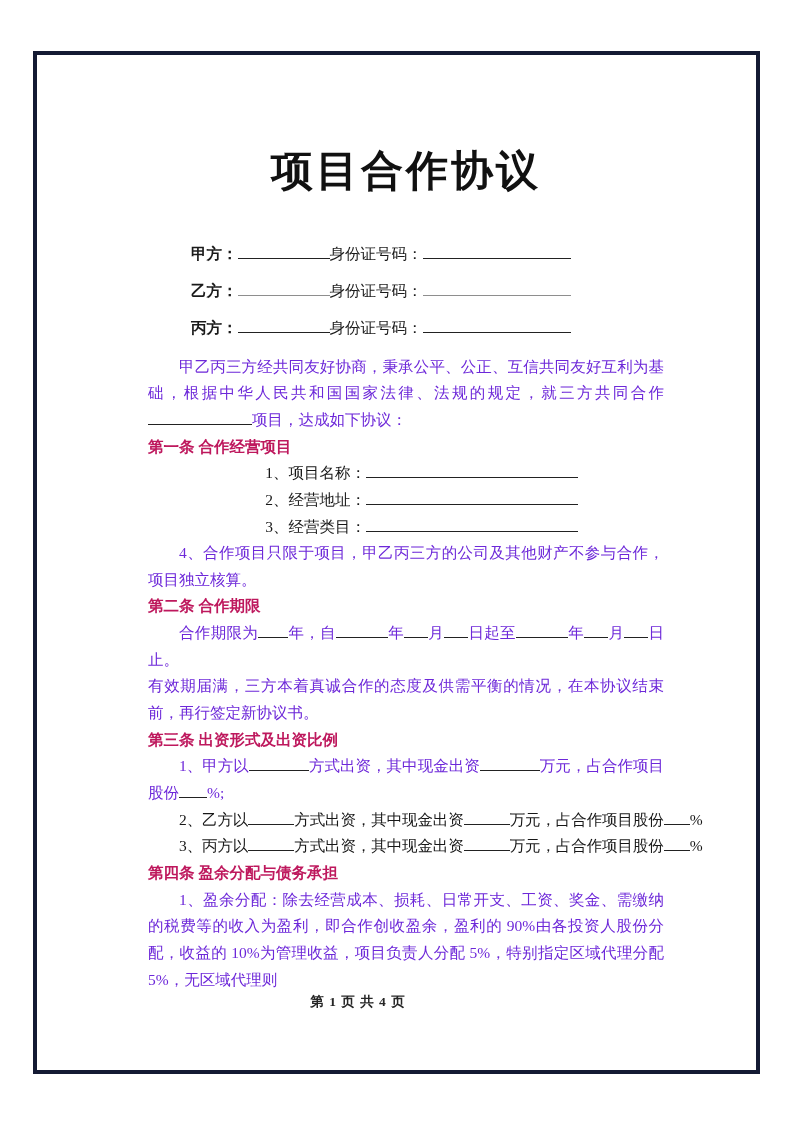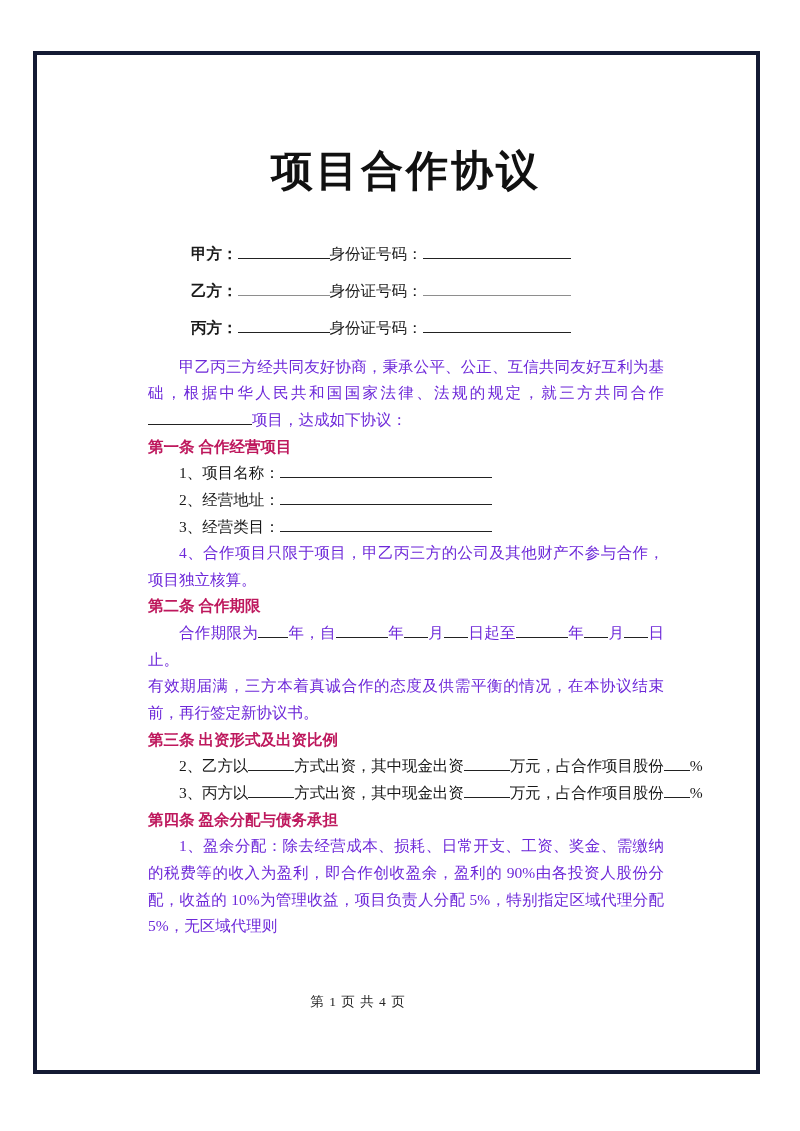--- a/index.html
+++ b/index.html
@@ -93,20 +93,21 @@
     margin: 0;
   }
 
   .item-line {
     font-size: 15.5px;
     color: #171717;
     line-height: 1.72;
     margin: 0;
     text-indent: 2em;
     white-space: nowrap;
+    text-align: center;
   }
 
   .item-line.compact { letter-spacing: -0.1px; }
 
   .w-name    { width: 212px; }
   .w-addr    { width: 212px; }
   .w-cat     { width: 212px; }
   .w-blank-s { width: 26px; }
   .w-blank-m { width: 46px; }
   .w-blank-l { width: 60px; }
@@ -117,21 +118,21 @@
   .w-proj    { width: 104px; }
   .w-pct     { width: 28px; }
 
   .footer {
     position: absolute;
     left: 0;
     top: 993px;
     width: 716px;
     text-align: center;
     font-size: 13.5px;
-    font-weight: 400;
+    font-weight: 700;
     color: #262626;
     letter-spacing: 1px;
   }
 </style>
 </head>
 <body>
 
 <div id="page">
   <div id="frame"></div>
 
@@ -164,20 +165,21 @@
     <p class="para indent">4、合作项目只限于项目，甲乙丙三方的公司及其他财产不参与合作，项目独立核算。</p>
 
     <p class="sec-head">第二条  合作期限</p>
 
     <p class="para indent"><span>合作期限为</span><span class="fill dark w-year"></span><span>年，自</span><span class="fill dark w-year2"></span><span>年</span><span class="fill dark w-mon"></span><span>月</span><span class="fill dark w-day"></span><span>日起至</span><span class="fill dark w-year2"></span><span>年</span><span class="fill dark w-mon"></span><span>月</span><span class="fill dark w-day"></span><span>日止。</span></p>
 
     <p class="para">有效期届满，三方本着真诚合作的态度及供需平衡的情况，在本协议结束前，再行签定新协议书。</p>
 
     <p class="sec-head">第三条  出资形式及出资比例</p>
 
+    <p class="para indent"><span>1、甲方以</span><span class="fill dark w-blank-l"></span><span>方式出资，其中现金出资</span><span class="fill dark w-blank-l"></span><span>万元，占合作项目股</span><span>份</span><span class="fill dark w-pct"></span><span>%;</span></p>
 
     <p class="item-line compact"><span>2、乙方以</span><span class="fill dark w-blank-m"></span><span>方式出资，其中现金出资</span><span class="fill dark w-blank-m"></span><span>万元，占合作项目股份</span><span class="fill dark w-blank-s"></span><span>%</span></p>
 
     <p class="item-line compact"><span>3、丙方以</span><span class="fill dark w-blank-m"></span><span>方式出资，其中现金出资</span><span class="fill dark w-blank-m"></span><span>万元，占合作项目股份</span><span class="fill dark w-blank-s"></span><span>%</span></p>
 
     <p class="sec-head">第四条  盈余分配与债务承担</p>
 
     <p class="para indent">1、盈余分配：除去经营成本、损耗、日常开支、工资、奖金、需缴纳的税费等的收入为盈利，即合作创收盈余，盈利的 90%由各投资人股份分配，收益的 10%为管理收益，项目负责人分配 5%，特别指定区域代理分配 5%，无区域代理则</p>
 
   </div>

